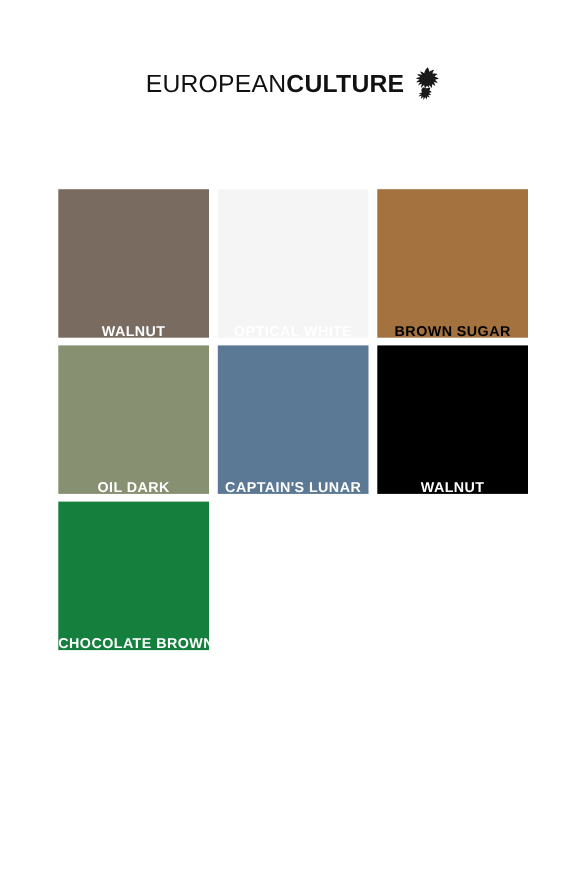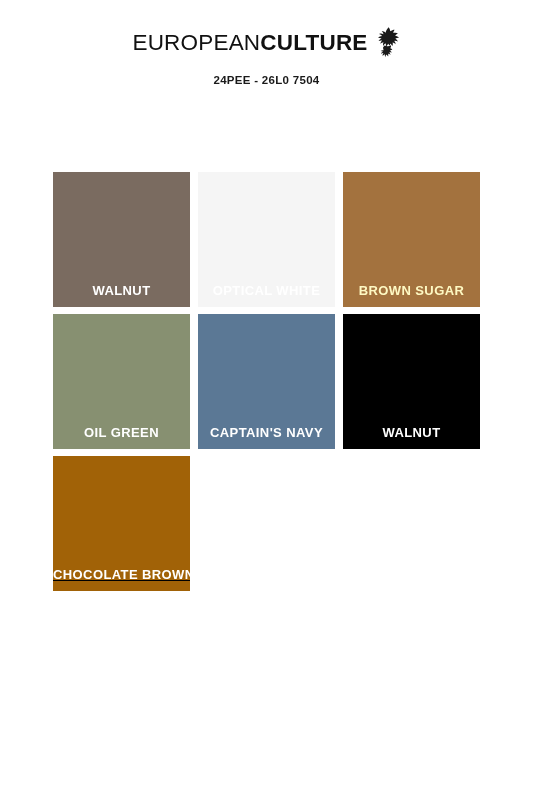--- a/index.html
+++ b/index.html
@@ -16,21 +16,21 @@
   .sheet {
     position: relative;
     width: 533px;
     height: 800px;
     background: #ffffff;
     box-sizing: border-box;
   }
 
   
   .header {
-    padding-top: 32px;
+    padding-top: 66px;
     text-align: center;
   }
   .brand-lockup {
     display: flex;
     align-items: flex-start;
     justify-content: center;
     gap: 7px;
   }
   .wordmark {
     font-size: 22.5px;
@@ -80,21 +80,21 @@
     justify-content: center;
     box-sizing: border-box;
     overflow: hidden;
   }
   .swatch-label {
     font-size: 13px;
     font-weight: 700;
     letter-spacing: 0.4px;
     color: #ffffff;
     text-align: center;
-    padding-bottom: 10px;
+    padding-bottom: 0;
     width: 100%;
     white-space: nowrap;
     line-height: 1;
   }
 </style>
 </head>
 <body style="background-color: rgb(255, 255, 255);">
 
 <div class="sheet">
 
@@ -106,40 +106,39 @@
       <span>
         <svg class="griffin" viewBox="0 0 26 34" xmlns="http://www.w3.org/2000/svg" aria-hidden="true">
           <g fill="#1a1a1a">
             <path d="M13.6 1.2c1.1 1.3 1.6 2.6 1.6 4.1 1.5-1.1 2.9-1.6 4.4-1.6-.9 1.1-1.3 2.2-1.3 3.4 1.7-.5 3.2-.4 4.6.3-1.3.5-2.2 1.3-2.8 2.4 1.7.2 3 .9 3.9 2-1.5-.1-2.7.2-3.7.9 1.3.7 2.2 1.6 2.6 2.8-1.3-.6-2.5-.8-3.6-.6.9 1 1.3 2.1 1.3 3.3-.9-.9-1.9-1.4-3-1.6.4 1.2.3 2.4-.3 3.5-.4-1.2-1.1-2.1-2-2.7l-.6 2.3-1.5-1.9c-.5 1.2-1.3 2.1-2.3 2.7.2-1.2.1-2.3-.4-3.3-1 .7-1.8 1.6-2.4 2.8-.3-1.4-.1-2.7.5-3.8-1.2.2-2.3.7-3.3 1.6.2-1.3.8-2.4 1.8-3.2-1.2-.2-2.4 0-3.6.5.7-1.2 1.7-2 3-2.5-1-.6-2.1-.9-3.4-.9 1.1-1.1 2.4-1.6 4-1.7-.7-1-1.7-1.7-3-2.1 1.5-.5 3-.4 4.4.3-.2-1.2-.8-2.3-1.8-3.2 1.6.1 2.9.7 4 1.7.2-1.6.8-3 1.9-4.2z"></path>
             <path d="M9.6 19.4c.9.5 1.9.8 3.1.8s2.3-.3 3.3-.9c.2 1.1 0 2.1-.7 3 .9.2 1.6.7 2.1 1.5-1 .1-1.8.4-2.4 1 .9.4 1.5 1 1.9 1.9-.9-.4-1.8-.5-2.6-.3.7.7 1.1 1.5 1.2 2.5-.7-.7-1.5-1.1-2.4-1.2.3.9.3 1.9 0 2.9-.4-.9-.9-1.6-1.7-2.1-.6.8-1 1.7-1.1 2.7-.5-1-.6-2-.3-3-1 .3-1.8.8-2.4 1.7-.1-1.1.2-2.1.9-2.9-1 0-1.9.2-2.8.7.5-1 1.3-1.6 2.4-2-.7-.5-1.5-.7-2.5-.8 1-.6 2-.8 3.1-.6-.5-.9-.7-1.9-.6-3z"></path>
             <circle cx="12.9" cy="23.4" r="1.35"></circle>
           </g>
         </svg>
       </span>
     </div>
-    <div class="code">24PEE - 26L0 7504</div>
   </div>
 
   <div class="grid">
     <div class="swatch" style="background-color: rgb(122, 107, 96);">
       <div class="swatch-label" style="color: rgb(255, 255, 255);">WALNUT</div>
     </div>
     <div class="swatch" style="background-color: rgb(245, 245, 245);">
       <div class="swatch-label" style="color: rgb(255, 255, 255);">OPTICAL WHITE</div>
     </div>
     <div class="swatch" style="background-color: rgb(163, 114, 62);">
-      <div class="swatch-label" style="color: #fef9c3;">BROWN SUGAR</div>
+      <div class="swatch-label" style="color: #000000;">BROWN SUGAR</div>
     </div>
     <div class="swatch" style="background-color: rgb(135, 144, 113);">
-      <div class="swatch-label" style="color: rgb(255, 255, 255);">OIL GREEN</div>
+      <div class="swatch-label" style="color: rgb(255, 255, 255);">OIL DARK</div>
     </div>
     <div class="swatch" style="background-color: rgb(91, 120, 149);">
-      <div class="swatch-label" style="color: rgb(255, 255, 255);">CAPTAIN'S NAVY</div>
+      <div class="swatch-label" style="color: rgb(255, 255, 255);">CAPTAIN'S LUNAR</div>
     </div>
     <div class="swatch" style="background-color: rgb(0, 0, 0);">
       <div class="swatch-label" style="color: rgb(255, 255, 255);">WALNUT</div>
     </div>
-    <div class="swatch" style="background-color: #a16207; text-decoration: underline;">
+    <div class="swatch" style="background-color: #15803d;">
       <div class="swatch-label" style="color: rgb(255, 255, 255);">CHOCOLATE BROWN</div>
     </div>
   </div>
 
 </div>
 
 </body></html>

